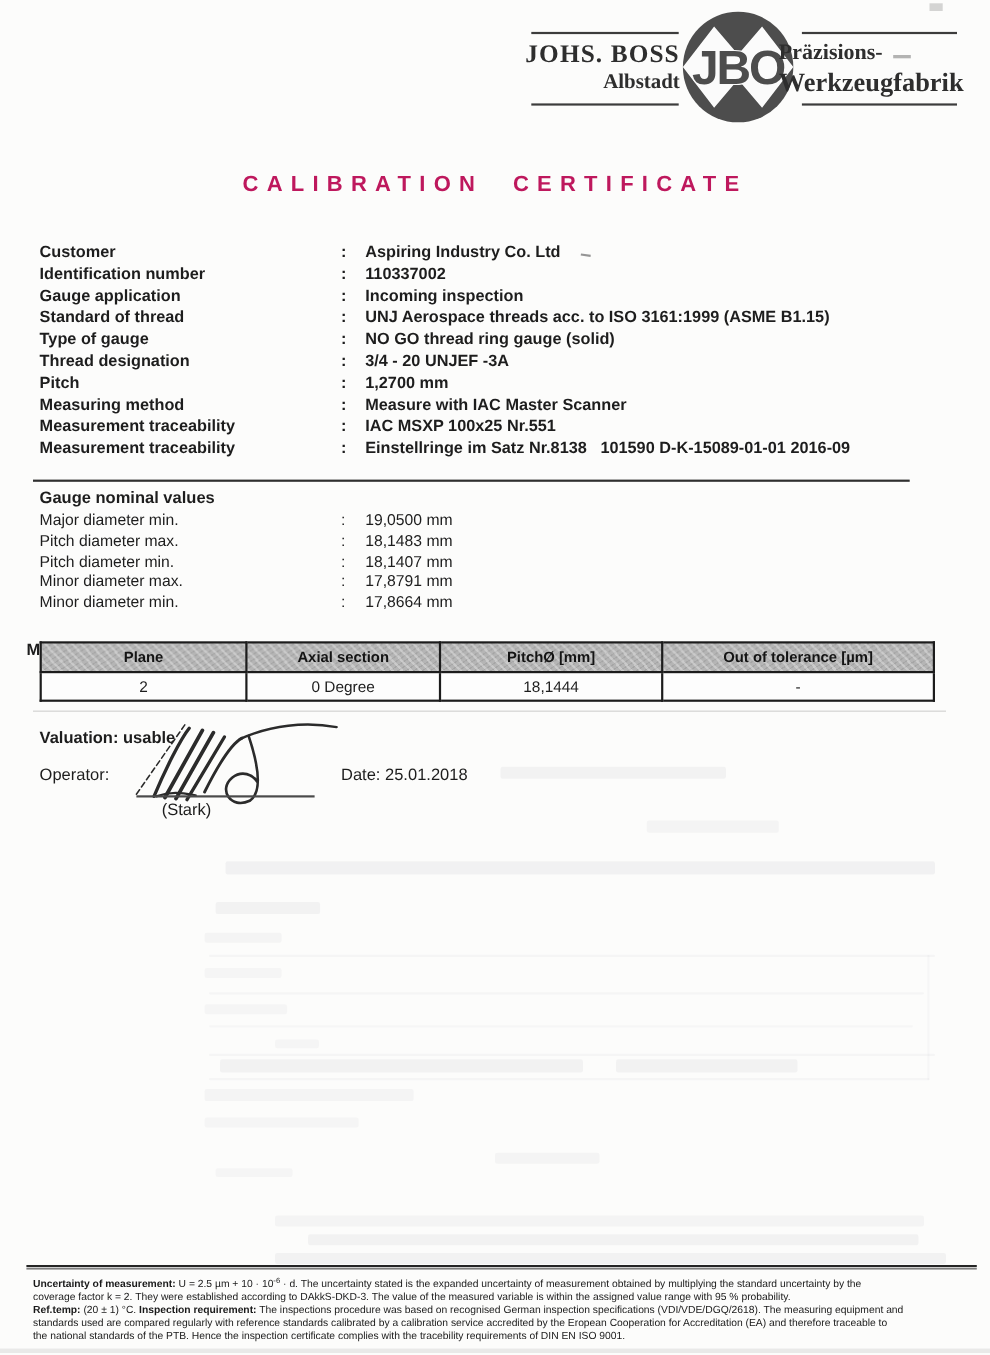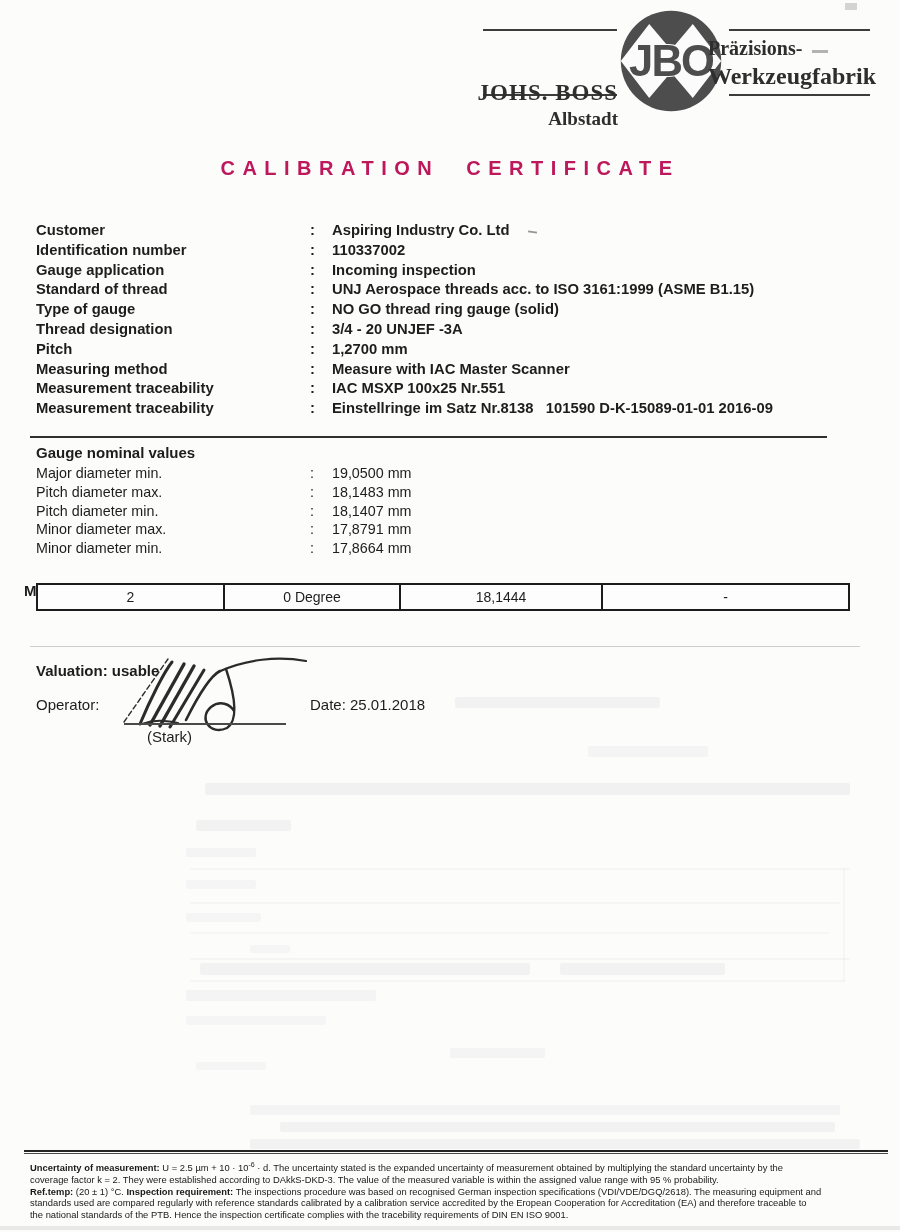--- a/index.html
+++ b/index.html
@@ -8,21 +8,21 @@
     position:relative; width:900px; height:1232px; margin:0 auto;
     background:#fcfcfb; overflow:hidden; color:#1d1d1d;
     font-family:"Liberation Sans","DejaVu Sans",sans-serif;
   }
   .abs { position:absolute; }
   .b { font-weight:bold;text-align:center; }
 
   
   .hline { position:absolute; height:2px; background:#3c3c3c; }
   .co-left { position:absolute; left:470px; top:36px; width:148px; text-align:right;
-    font-family:"Liberation Serif","DejaVu Serif",serif; font-weight:bold; color:#2e2e2e;margin-top:44px; }
+    font-family:"Liberation Serif","DejaVu Serif",serif; font-weight:bold; color:#2e2e2e; }
   .co-left .l1 { font-size:23px; letter-spacing:1px; }
   .co-left .l2 { font-size:19px; margin-top:2px; }
   .co-right { position:absolute; left:708px; top:37px; width:160px;
     font-family:"Liberation Serif","DejaVu Serif",serif; font-weight:bold; color:#2e2e2e; }
   .co-right .l1 { font-size:20px; }
   .co-right .l2 { font-size:24px; margin-top:3px; }
 
   
   .title { position:absolute; left:0; top:157px; width:100%; text-align:center;
     font-size:20px; font-weight:bold; letter-spacing:7.5px; word-spacing:14px; color:#be185d; }
@@ -133,20 +133,26 @@
 
   <div class="meas-head">Measuring values Pitch diameter</div>
   <table class="meas">
     <colgroup>
         <col style="width:187px">
         <col style="width:176px">
         <col style="width:202px">
         <col style="width:247px">
       </colgroup>
     <tbody>
+        <tr>
+      <th>Plane</th>
+      <th>Axial section</th>
+      <th>PitchØ [mm]</th>
+      <th>Out of tolerance [µm]</th>
+    </tr>
     <tr>
       <td>2</td>
       <td>0 Degree</td>
       <td>18,1444</td>
       <td>-</td>
     </tr>
   </tbody>
     </table>
   <div class="rule" style="left:30px; top:646px; width:830px; height:1px; opacity:.22;"></div>
 

